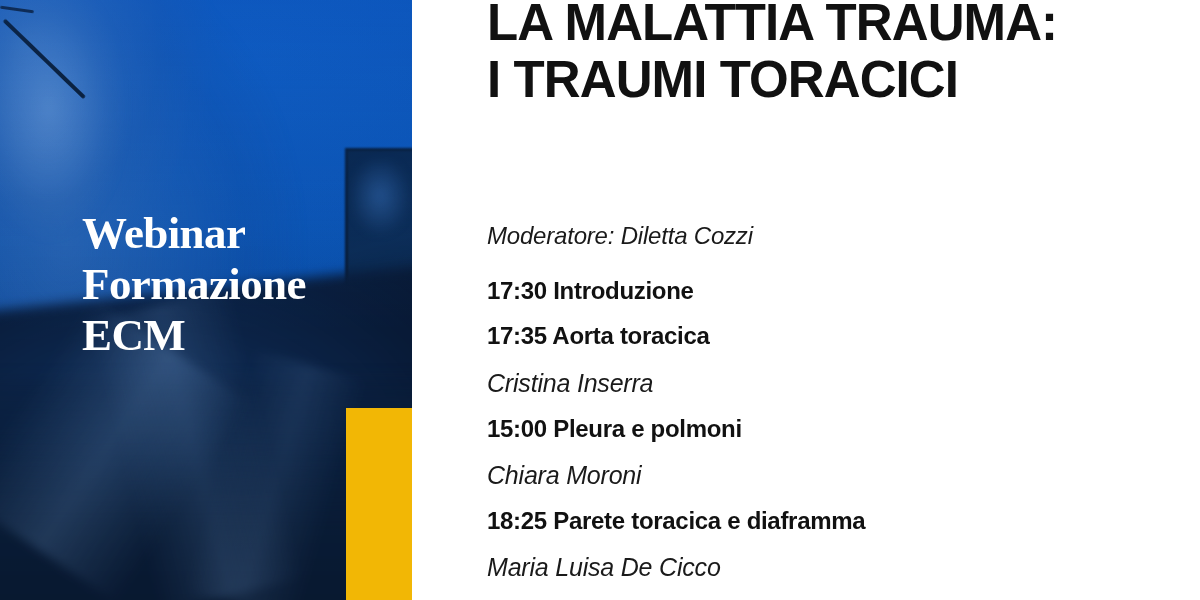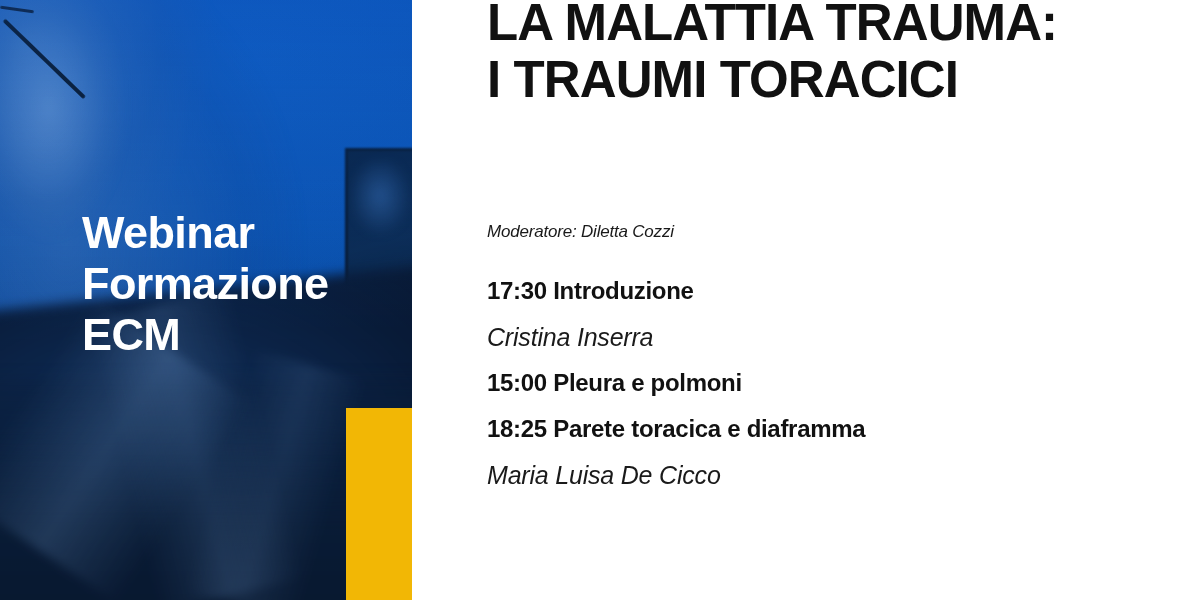--- a/index.html
+++ b/index.html
@@ -24,20 +24,21 @@
   }
 
   
   #left-panel {
     position: absolute;
     left: 0; top: 0;
     width: 412px;
     height: 600px;
     overflow: hidden;
     background: #0B60C2;
+    font-family: Liberation Serif, serif;
   }
 
   
   .photo-base {
     position: absolute;
     inset: 0;
     background: #0d62c4;
   }
   
   .photo-bg-bright {
@@ -204,21 +205,21 @@
     line-height: 1.12;
     font-weight: 700;
     letter-spacing: -0.9px;
     white-space: pre-line;
   }
   #moderator {
     position: absolute;
     left: 75px;
     top: 222px;
     color: #1a1a1a;
-    font-size: 17px;
+    font-size: 24px;
     font-style: italic;
     font-weight: 400;
     letter-spacing: -0.2px;
   }
   #program {
     position: absolute;
     left: 75px;
     top: 277px;
     width: 700px;
   }
@@ -284,25 +285,27 @@
     <div id="moderator">Moderatore: Diletta Cozzi</div>
 
     <div id="program">
 
       <div class="prog-item">
         <div class="prog-head">17:30 Introduzione</div>
 
       </div>
 
       <div class="prog-item">
+        <div class="prog-head">17:35 Aorta toracica</div>
         <div class="prog-speaker">Cristina Inserra</div>
       </div>
 
       <div class="prog-item">
         <div class="prog-head">15:00 Pleura e polmoni</div>
+        <div class="prog-speaker">Chiara Moroni</div>
       </div>
 
       <div class="prog-item">
         <div class="prog-head">18:25 Parete toracica e diaframma</div>
         <div class="prog-speaker">Maria Luisa De Cicco</div>
       </div>
 
     </div>
   </div>
 </div>

